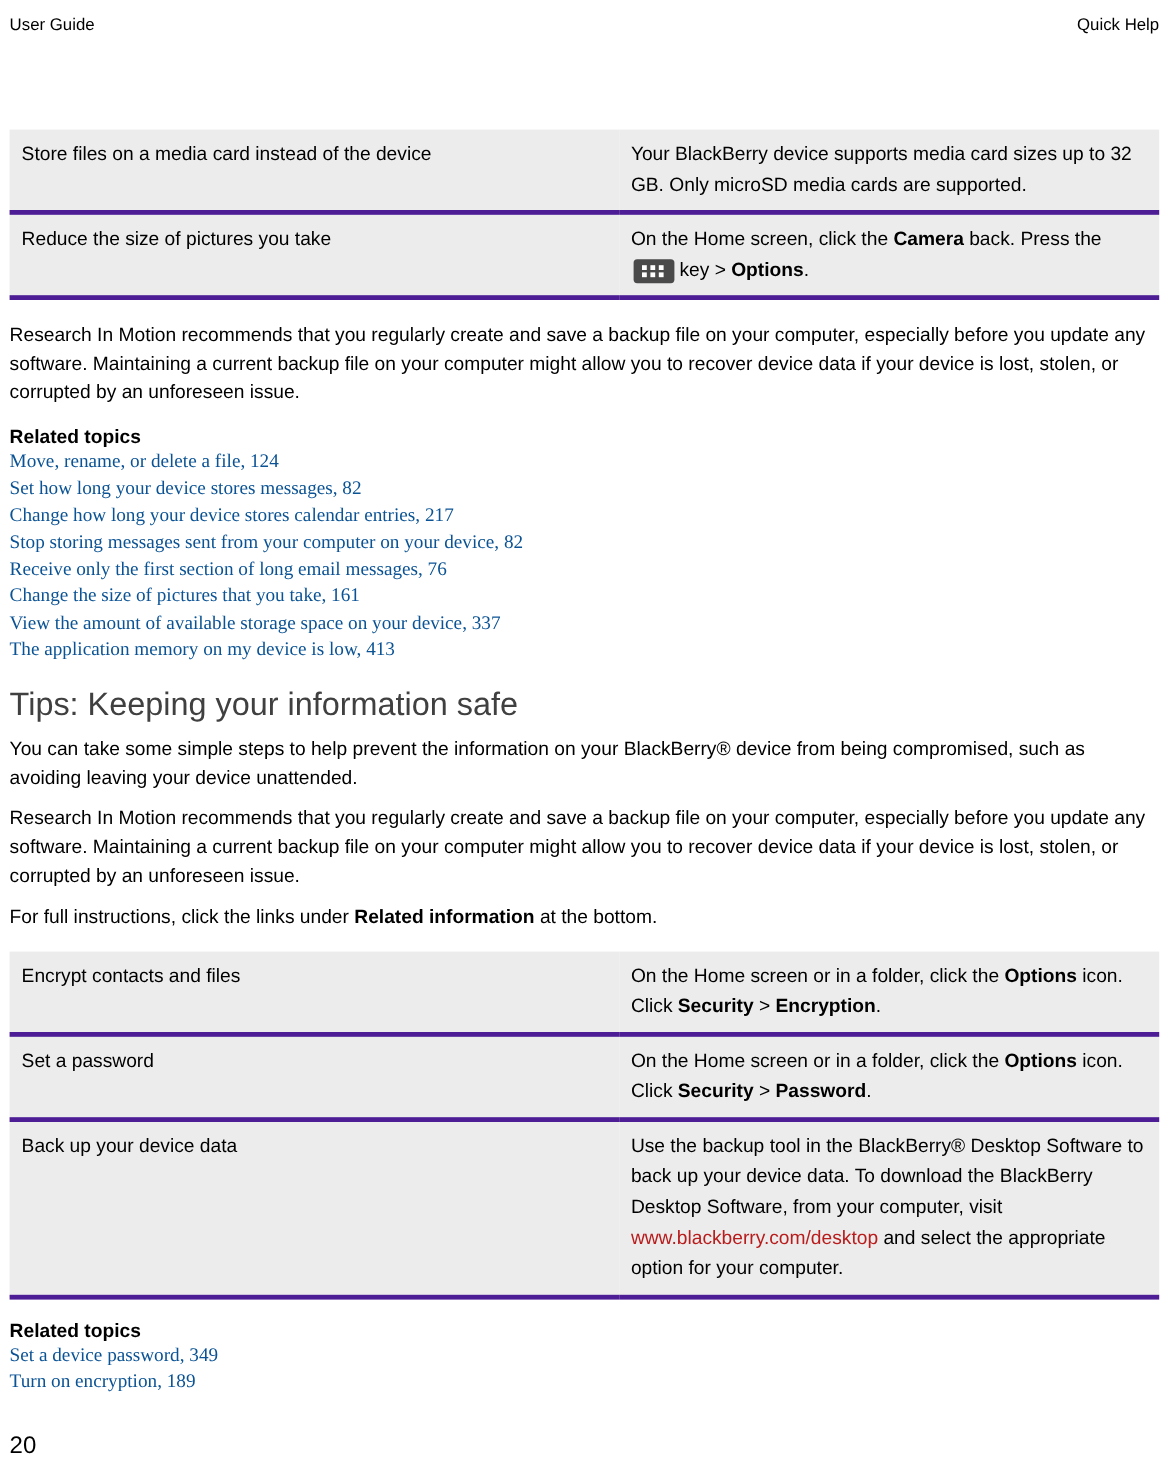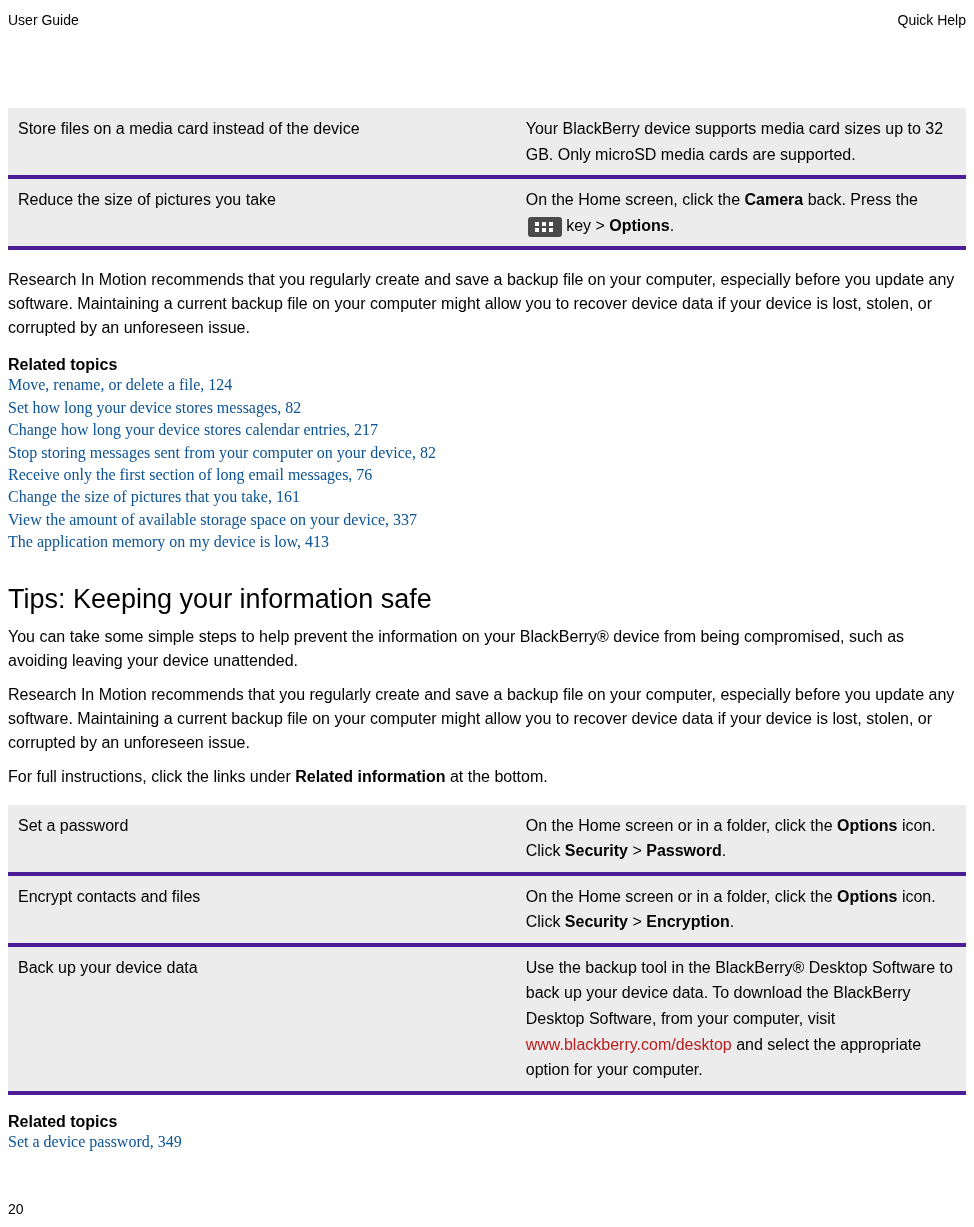--- a/index.html
+++ b/index.html
@@ -55,22 +55,22 @@
       color: #0b5394;
       text-decoration: none;
       font-size: 16px;
       line-height: 1.4;
       font-family: Liberation Serif, serif;
     }
     h2.section-title {
       font-family: "Trebuchet MS", "Segoe UI", sans-serif;
       font-size: 27px;
       font-weight: normal;
-      color: #000000;
-      margin-top: 30px;
+      color: #404040;
+      margin-top: 18px;
       margin-bottom: 10px;
     }
     .inline-link {
       color: #b91c1c;
       text-decoration: none;
     }
     .menu-key-icon {
       display: inline-block;
       width: 34px;
       height: 20px;
@@ -87,21 +87,21 @@
       top: 5px;
       width: 4px;
       height: 4px;
       background: #fff;
       box-shadow: 7px 0 0 #fff, 14px 0 0 #fff, 0 6px 0 #fff, 7px 6px 0 #fff, 14px 6px 0 #fff;
     }
     .page-number {
       position: absolute;
       bottom: 10px;
       left: 8px;
-      font-size: 14px;
+      font-size: 20px;
       text-align: right;
     }
     b { font-weight: bold; }
   </style>
 </head>
 <body>
 
 <div class="header-row">
   <span>User Guide</span>
   <span>Quick Help</span>
@@ -142,38 +142,39 @@
 
 <p class="paragraph">Research In Motion recommends that you regularly create and save a backup file on your computer, especially before you update any software. Maintaining a current backup file on your computer might allow you to recover device data if your device is lost, stolen, or corrupted by an unforeseen issue.</p>
 
 <p class="paragraph">
   <span>For full instructions, click the links under </span><b>Related information</b><span> at the bottom.</span>
 </p>
 
 <table class="info-table" style="margin-top:16px;">
   <tbody>
       <tr>
+    <td>Encrypt contacts and files</td>
+    <td>
+      <span>On the Home screen or in a folder, click the </span><b>Options</b><span> icon. Click </span><b>Security</b><span> &gt; </span><b>Encryption</b><span>.</span>
+    </td>
+  </tr>
+  <tr>
     <td>Set a password</td>
     <td>
       <span>On the Home screen or in a folder, click the </span><b>Options</b><span> icon. Click </span><b>Security</b><span> &gt; </span><b>Password</b><span>.</span>
-    </td>
-  </tr>
-  <tr>
-    <td>Encrypt contacts and files</td>
-    <td>
-      <span>On the Home screen or in a folder, click the </span><b>Options</b><span> icon. Click </span><b>Security</b><span> &gt; </span><b>Encryption</b><span>.</span>
     </td>
   </tr>
   <tr>
     <td>Back up your device data</td>
     <td>
       <span>Use the backup tool in the BlackBerry® Desktop Software to back up your device data. To download the BlackBerry Desktop Software, from your computer, visit </span><a href="#" class="inline-link">www.blackberry.com/desktop</a><span> and select the appropriate option for your computer.</span>
     </td>
   </tr>
 </tbody>
   </table>
 
 <div class="related-heading">Related topics</div>
 <div class="link-list" id="links2">
     <a href="#">Set a device password, 349</a>
+    <a href="#">Turn on encryption, 189</a>
   </div>
 
 <div class="page-number">20</div>
 
 </body></html>

